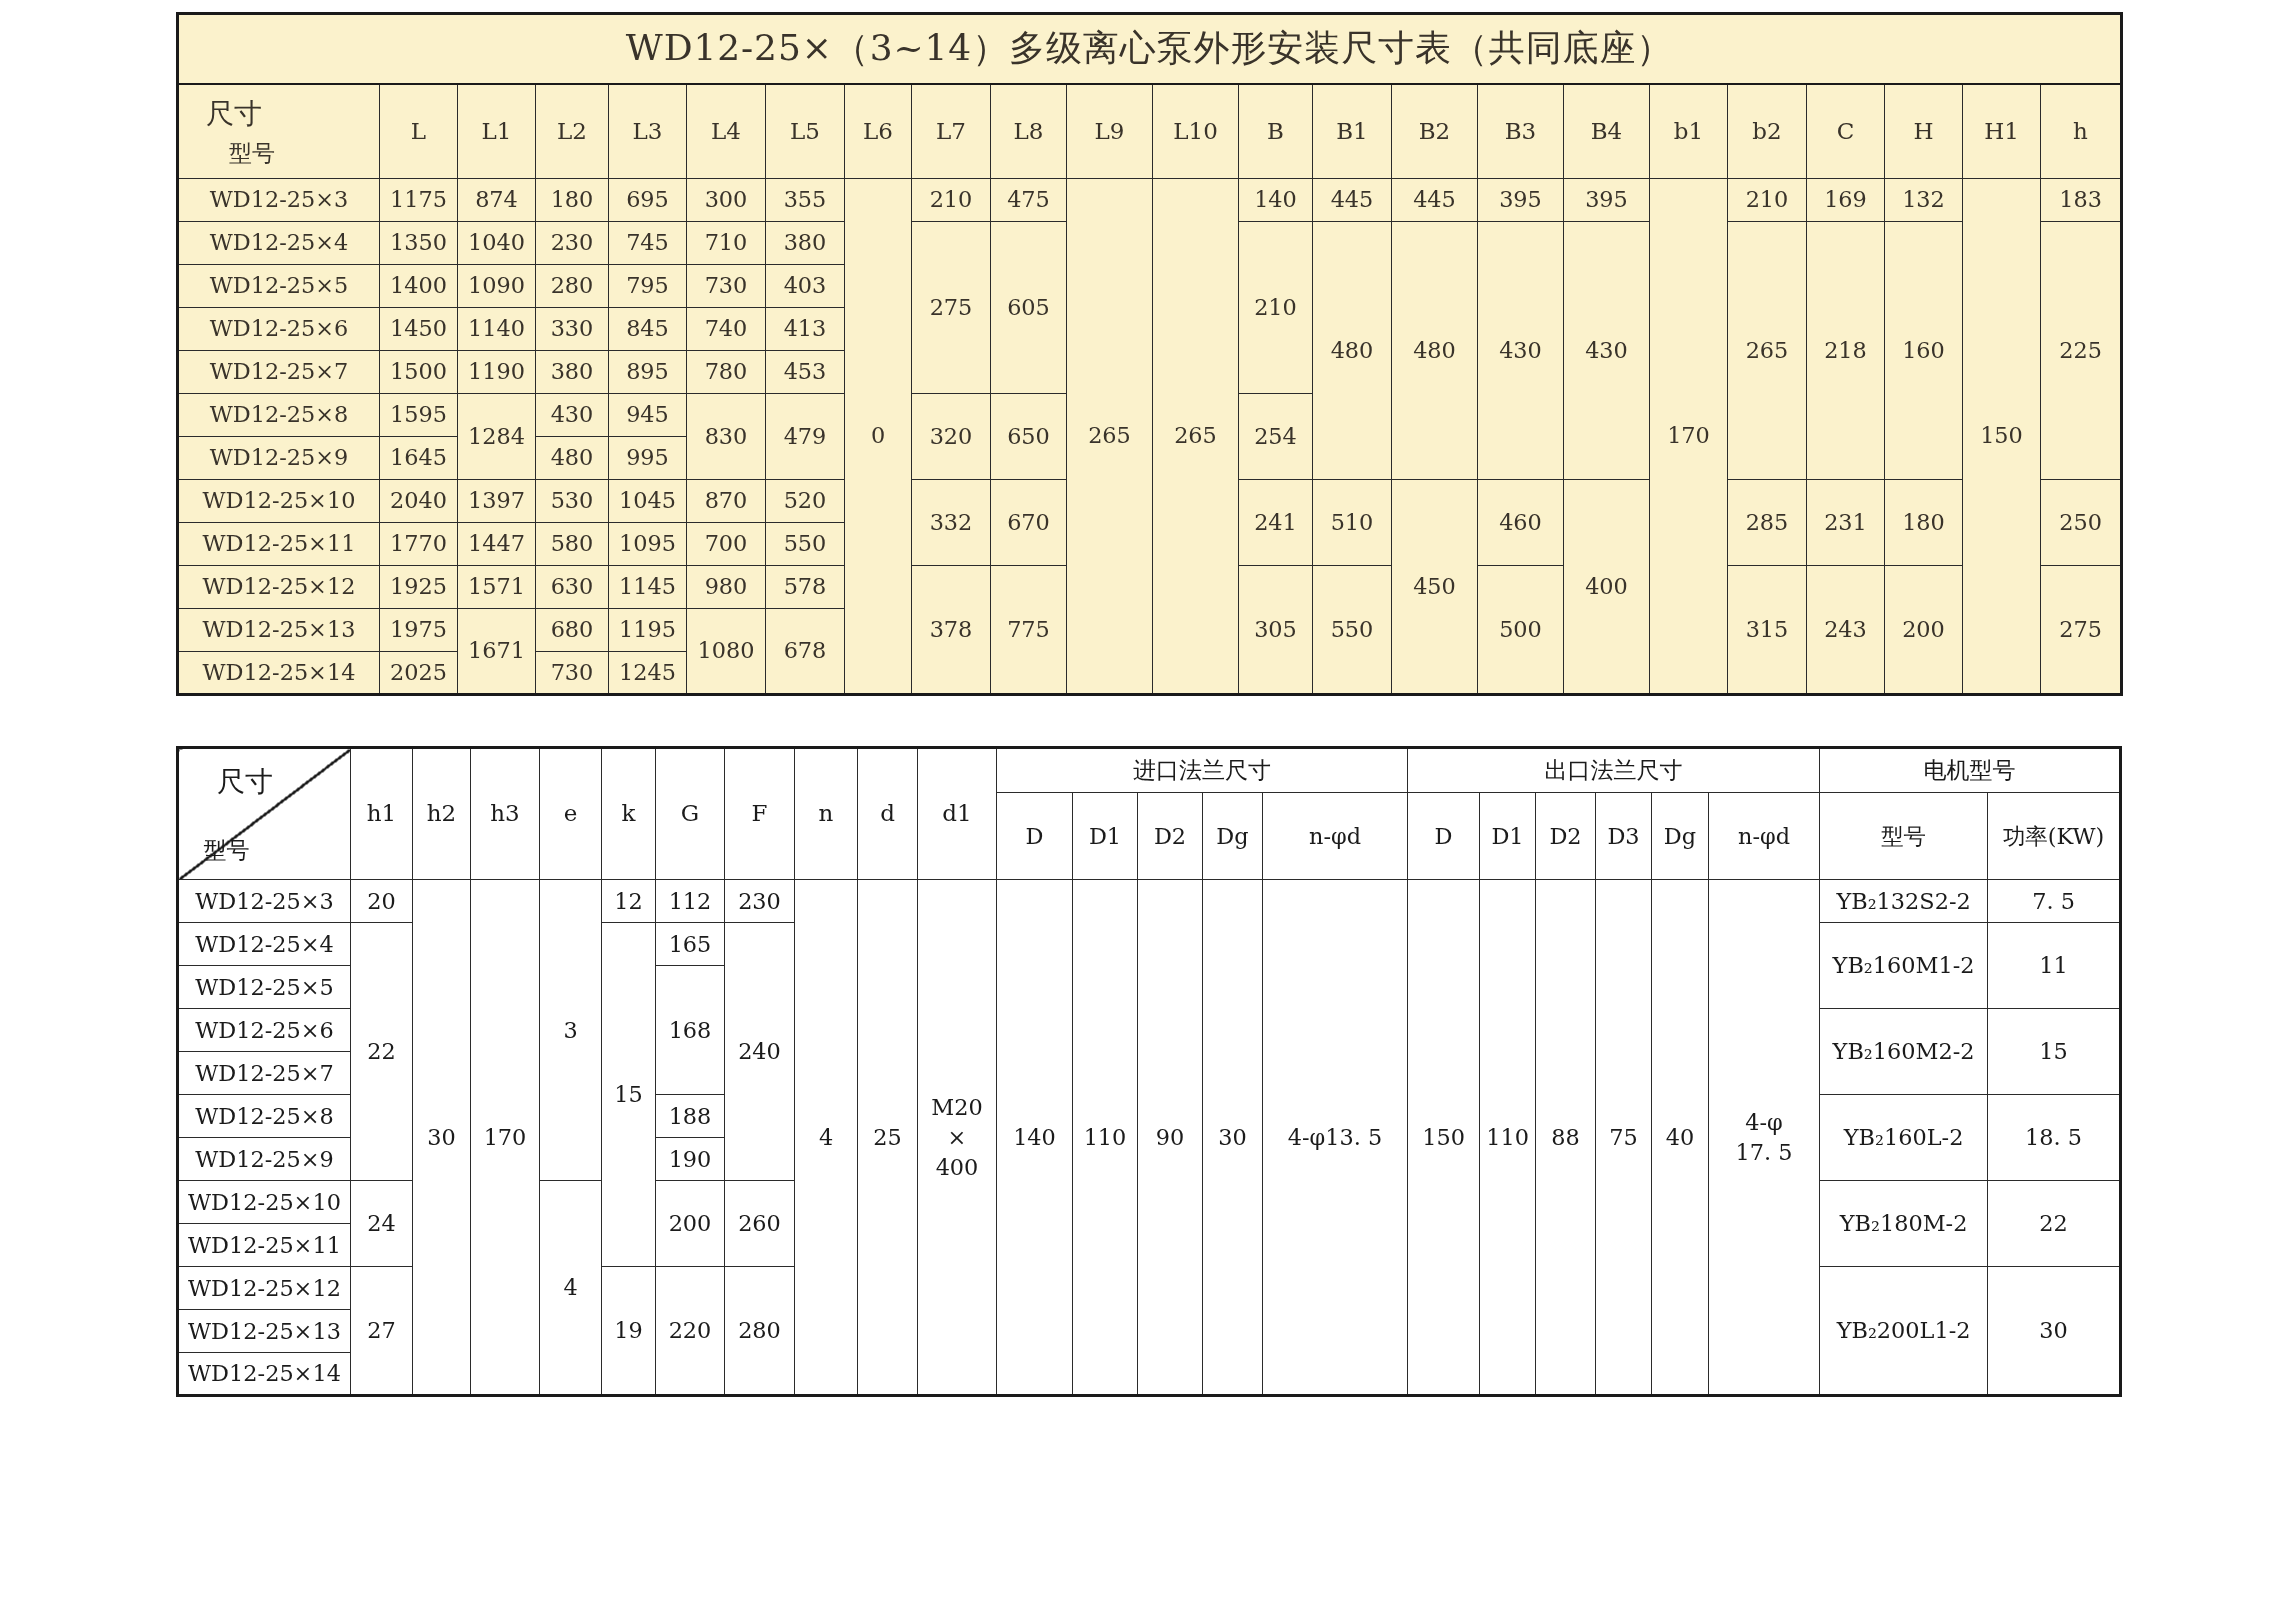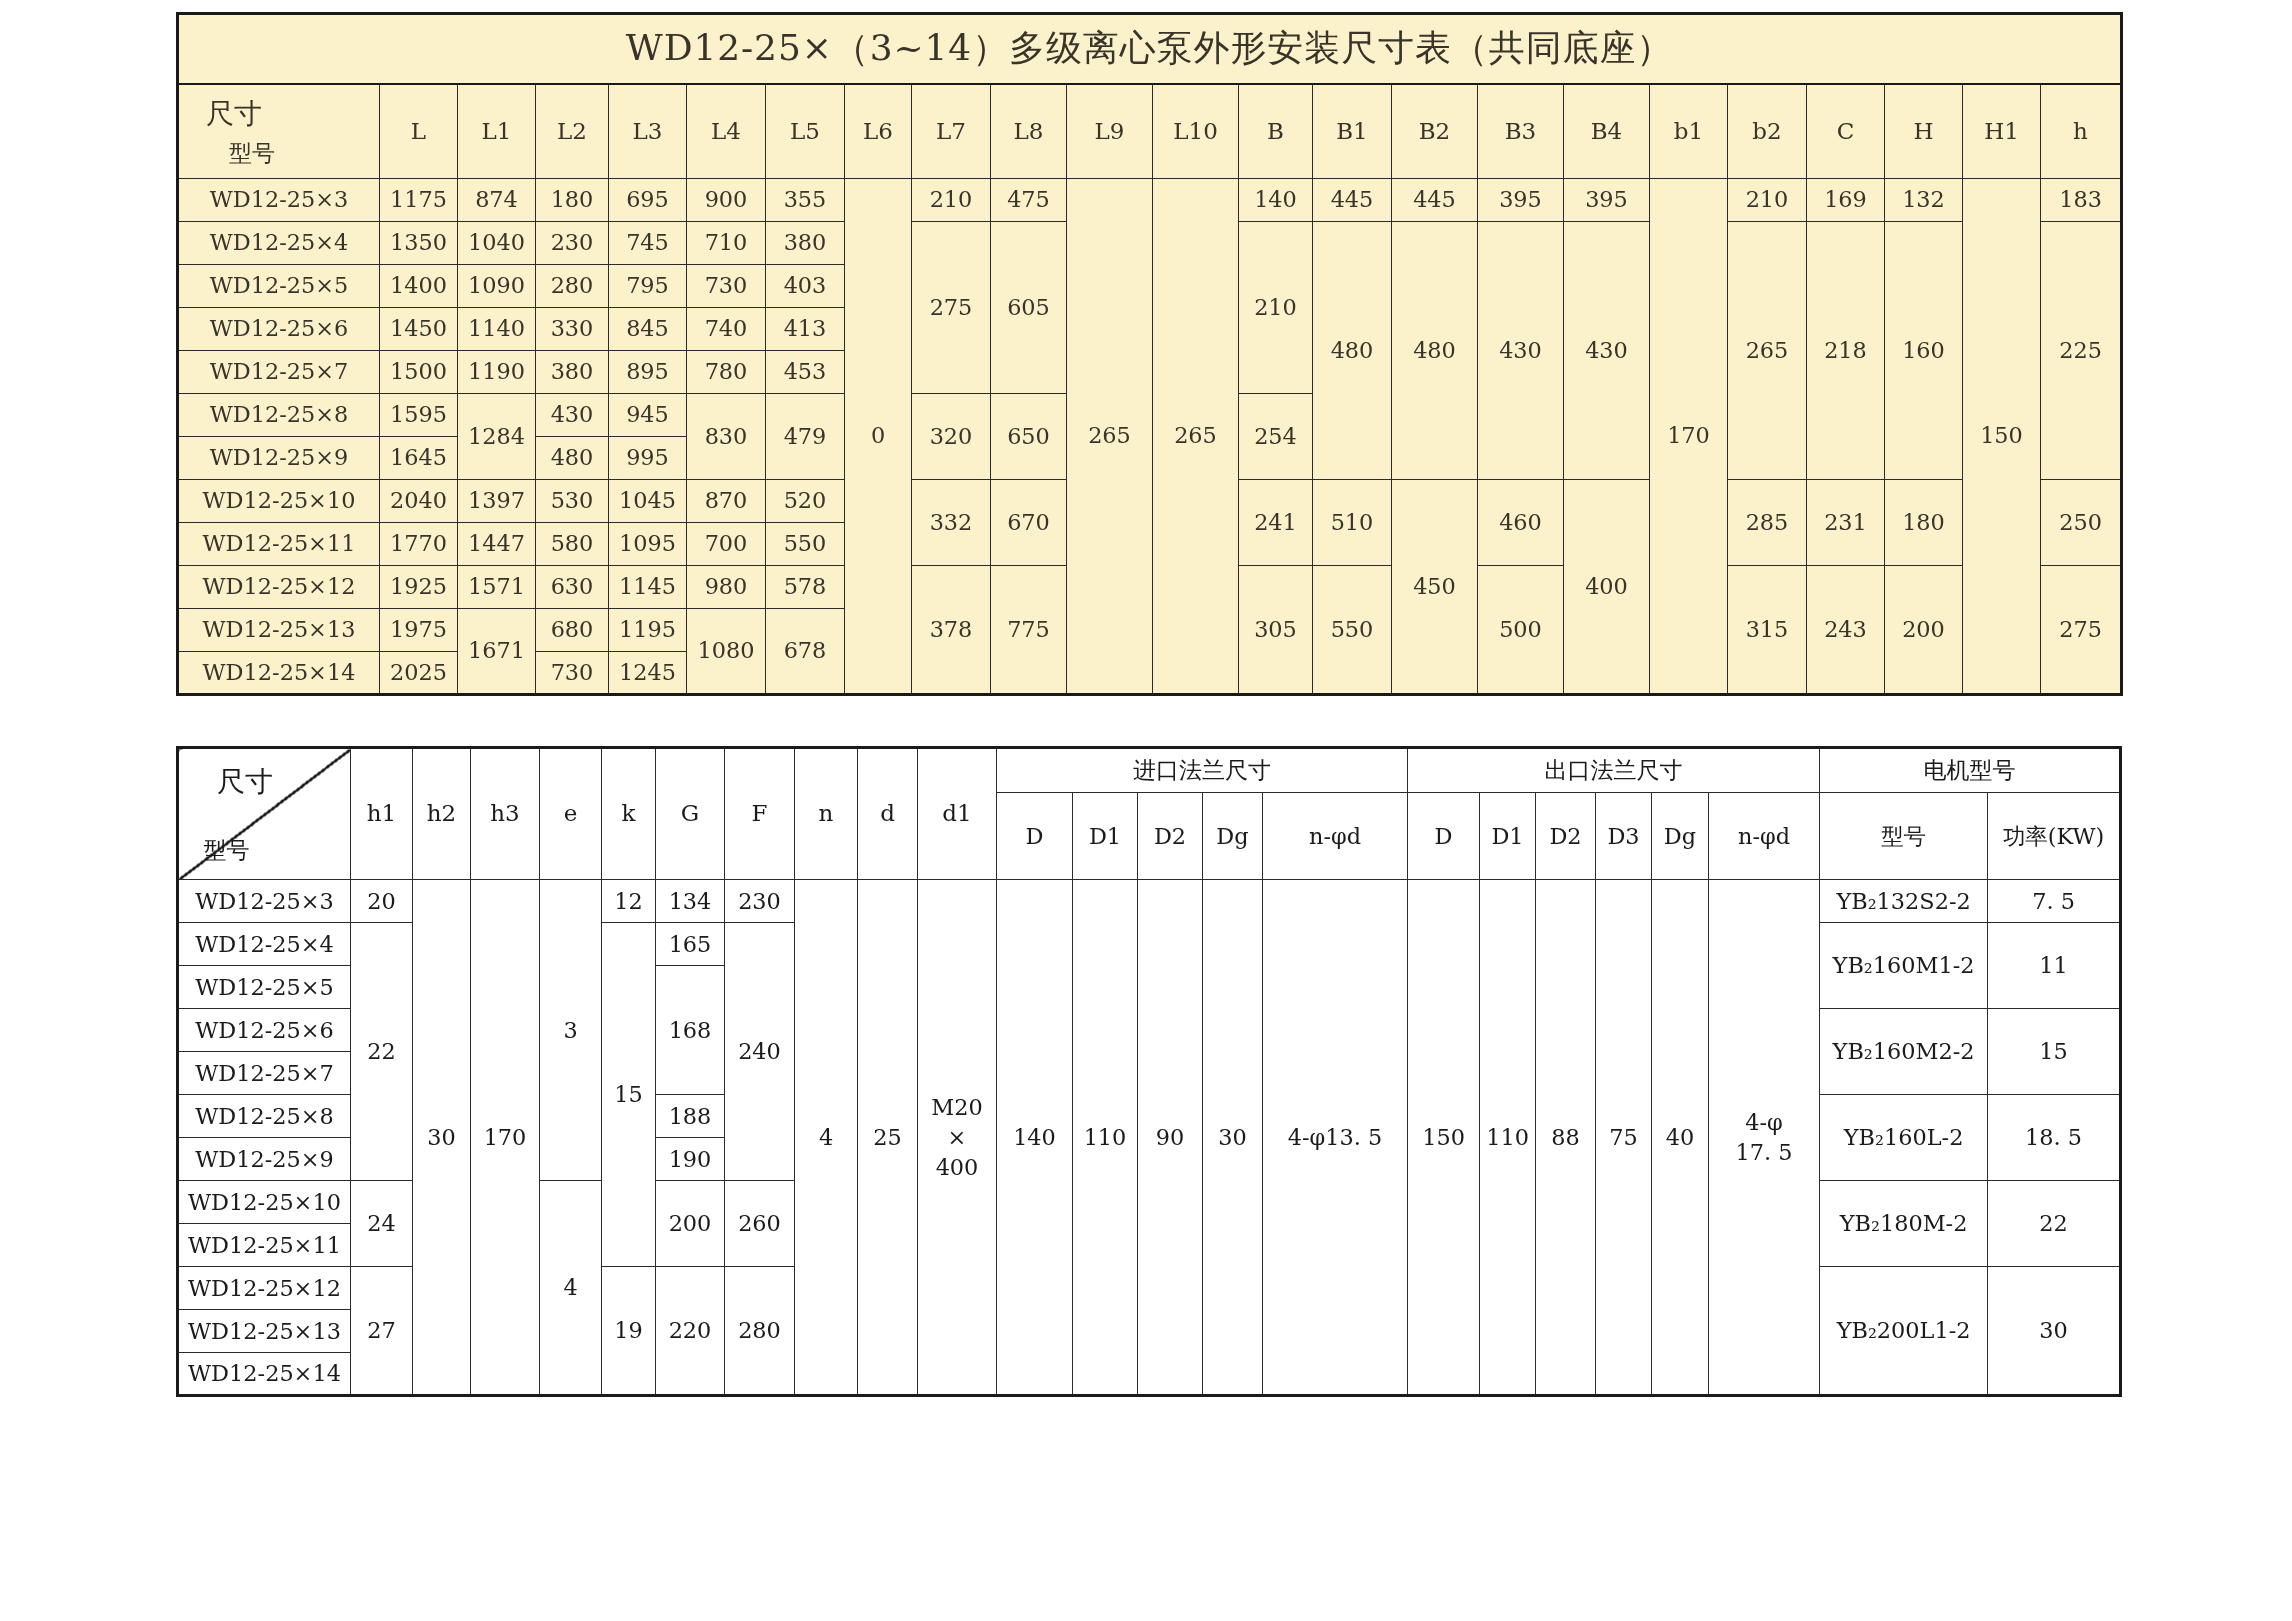--- a/index.html
+++ b/index.html
@@ -96,21 +96,21 @@
         <th class="hdr">h</th>
       </tr>
     </thead>
     <tbody>
       <tr>
         <td>WD12-25×3</td>
         <td>1175</td>
         <td>874</td>
         <td>180</td>
         <td>695</td>
-        <td>900</td>
+        <td>300</td>
         <td>355</td>
         <td rowspan="12">0</td>
         <td>210</td>
         <td>475</td>
         <td rowspan="12">265</td>
         <td rowspan="12">265</td>
         <td>140</td>
         <td>445</td>
         <td>445</td>
         <td>395</td>
@@ -312,21 +312,21 @@
       </tr>
     </thead>
     <tbody>
       <tr>
         <td>WD12-25×3</td>
         <td>20</td>
         <td rowspan="12">30</td>
         <td rowspan="12">170</td>
         <td rowspan="7">3</td>
         <td>12</td>
-        <td>134</td>
+        <td>112</td>
         <td>230</td>
         <td rowspan="12">4</td>
         <td rowspan="12">25</td>
         <td rowspan="12">M20
 ×
 400</td>
         <td rowspan="12">140</td>
         <td rowspan="12">110</td>
         <td rowspan="12">90</td>
         <td rowspan="12">30</td>

